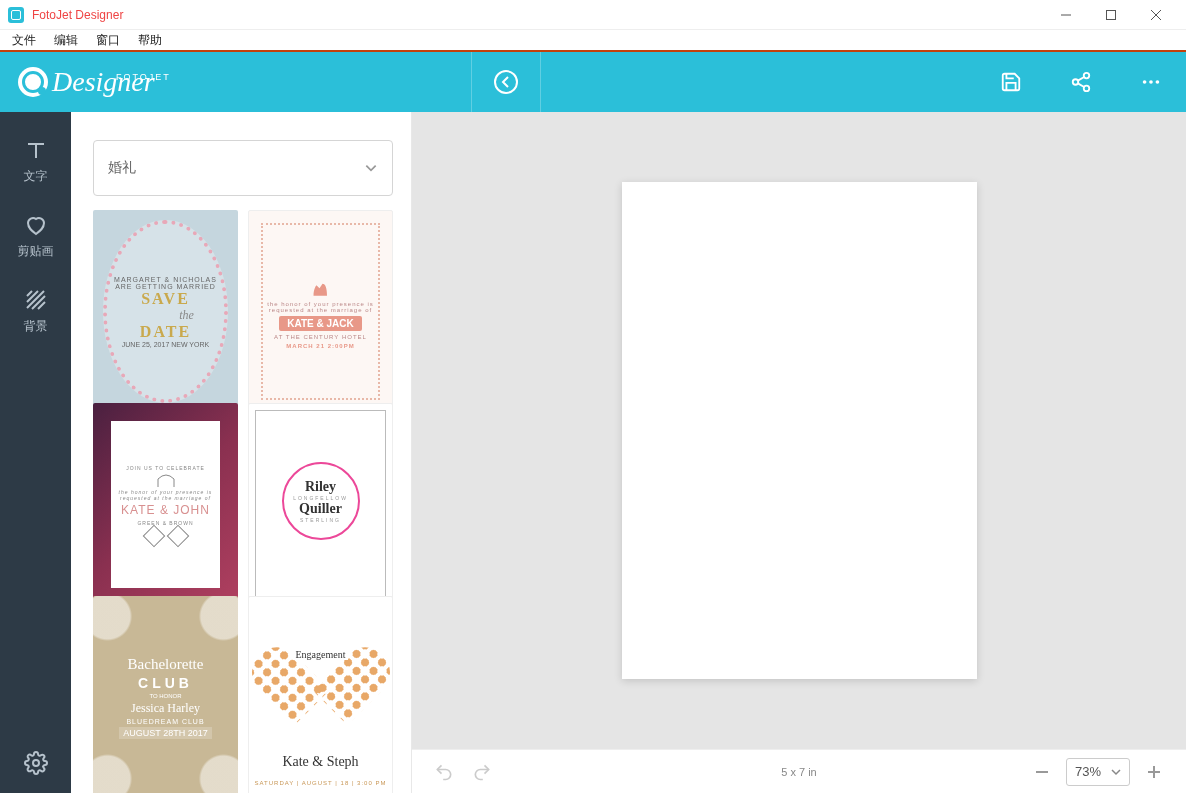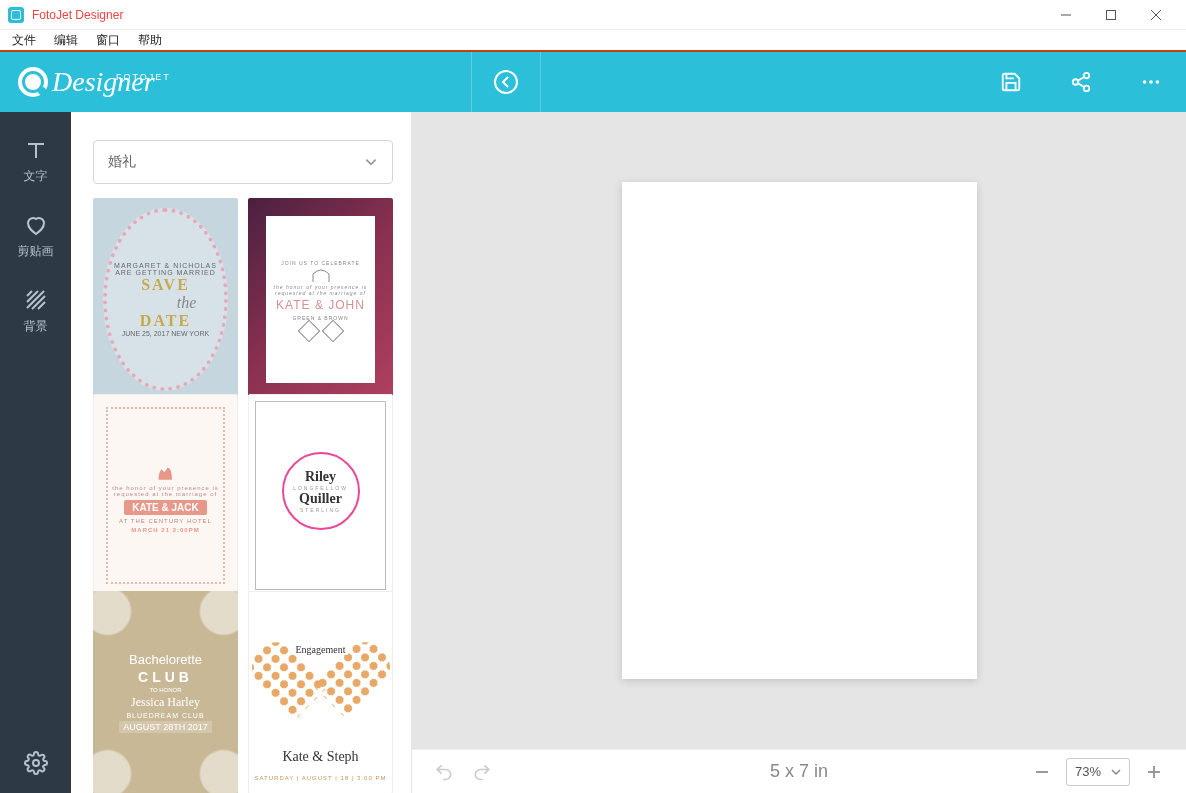--- a/index.html
+++ b/index.html
@@ -37,33 +37,33 @@
 
 .rail { width: 71px; background: #2d3a46; display: flex; flex-direction: column; align-items: center; padding-top: 12px; color: #b6c2cc; }
 .rail .railbtn { width: 71px; height: 75px; display: flex; flex-direction: column; align-items: center; justify-content: center; gap: 6px; cursor: pointer; font-size: 12px; position: relative; }
 .rail .railbtn.active { color: #3cc8e0; }
 .rail .railbtn.active::after { content: ""; position: absolute; right: -1px; top: 50%; transform: translateY(-50%); border: 8px solid transparent; border-right-color: #fff; }
 .rail .rail-spacer { flex: 1; }
 .rail svg { width: 24px; height: 24px; }
 
 
 .panel { width: 340px; background: #fff; display: flex; flex-direction: column; padding: 28px 18px 0 22px; gap: 14px; }
-.dropdown { height: 44px; border: 1px solid #d5d5d5; border-radius: 4px; display: flex; align-items: center; padding: 0 14px; color: #666; font-size: 14px; cursor: pointer; justify-content: space-between; }
+.dropdown { height: 56px; border: 1px solid #d5d5d5; border-radius: 4px; display: flex; align-items: center; padding: 0 14px; color: #666; font-size: 14px; cursor: pointer; justify-content: space-between; }
 .dropdown svg { width: 14px; height: 14px; color: #999; }
 .templates { flex: 1; overflow: auto; display: grid; grid-template-columns: 1fr 1fr; gap: 10px; padding-bottom: 14px; }
 .templates::-webkit-scrollbar { width: 8px; }
 .templates::-webkit-scrollbar-thumb { background: #ccc; border-radius: 4px; }
 .tmpl { aspect-ratio: 5/7; border-radius: 2px; cursor: pointer; background: #f5f5f5; position: relative; overflow: hidden; display:flex; align-items:center; justify-content:center; font-size:10px; color:#888; text-align:center; padding:4px;}
 
 
 .t1 { background: #c5d6de; }
 .t1 .inner { position:absolute; inset:10px; border-radius:50%; border: 4px dotted #e8a8b8; display:flex; flex-direction:column; align-items:center; justify-content:center; background:rgba(255,255,255,0.3);}
 .t1 .big { font-family: Georgia, serif; font-size: 16px; color: #c9a94d; letter-spacing:2px; font-weight:bold;}
 .t1 .small { font-size: 7px; color:#666; }
-.t1 .the { font-family: cursive; font-size:16px; color:#888; font-style:italic;margin-left:42px; }
+.t1 .the { font-family: cursive; font-size:12px; color:#888; font-style:italic;margin-left:42px; }
 
 .t2 { background: #fdf7f4; border:1px solid #eee; }
 .t2 .inner { position:absolute; inset:12px; border: 2px dotted #e8b8a8; display:flex; flex-direction:column; align-items:center; justify-content:center; gap:3px;}
 .t2 .band { background:#e89888; color:#fff; padding:2px 8px; font-size:10px; font-weight:bold; border-radius:2px;}
 .t2 .tiny { font-size:6px; color:#b88; letter-spacing:1px;}
 .t2 .silh { width:30px; height:24px; }
 
 .t3 { background: linear-gradient(135deg,#4a2040,#8a3050,#b04060); }
 .t3 .card { position:absolute; inset:18px; background:#fff; display:flex; flex-direction:column; align-items:center; justify-content:center; gap:2px;}
 .t3 .names { font-family:Georgia,serif; font-size:12px; color:#d89090; letter-spacing:1px;}
@@ -77,21 +77,21 @@
 .t4 .nm { font-family:cursive; font-size:14px; color:#333; font-weight:bold;}
 .t4 .sm { font-size:5px; color:#999; letter-spacing:2px;}
 
 .t5 { background: #c8b896; }
 .t5 .lace { position:absolute; inset:0; background:
   radial-gradient(circle at 10% 10%, rgba(255,255,255,0.5) 10%, transparent 11%),
   radial-gradient(circle at 90% 10%, rgba(255,255,255,0.5) 10%, transparent 11%),
   radial-gradient(circle at 10% 90%, rgba(255,255,255,0.5) 10%, transparent 11%),
   radial-gradient(circle at 90% 90%, rgba(255,255,255,0.5) 10%, transparent 11%);}
 .t5 .txt { position:relative; color:#fff; text-align:center; display:flex; flex-direction:column; gap:2px; align-items:center;}
-.t5 .bach { font-family:Liberation Sans, sans-serif; font-size:13px;}
+.t5 .bach { font-family:Liberation Serif, serif; font-size:15px;}
 .t5 .party { font-size:14px; letter-spacing:4px; font-weight:bold;}
 .t5 .jh { font-family:cursive; font-size:12px;}
 .t5 .club { font-size:7px; letter-spacing:1px;}
 .t5 .date { font-size:9px; background:rgba(255,255,255,0.2); padding:1px 4px;}
 
 .t6 { background:#fff; border:1px solid #eee;}
 .t6 .heart { position:absolute; top:18px; left:50%; transform:translateX(-50%); width:90px; height:80px;}
 .t6 .heart::before, .t6 .heart::after { content:""; position:absolute; width:50px; height:75px; background:
   radial-gradient(circle at 6px 6px, #e8a868 4px, transparent 4px); background-size:12px 12px; border-radius:30px 30px 0 0;}
 .t6 .heart::before { left:4px; transform:rotate(-45deg); transform-origin:100% 100%;}
@@ -101,21 +101,21 @@
 .t6 .bar { position:absolute; bottom:12px; width:100%; text-align:center; font-size:6px; color:#c99858; letter-spacing:1px;}
 
 
 .canvas-area { flex: 1; display: flex; flex-direction: column; background: #fff; border-left: 1px solid #e8e8e8;}
 .canvas-viewport { flex: 1; background: #e5e5e5; display: flex; align-items: center; justify-content: center; overflow: hidden; }
 .page { width: 355px; height: 497px; background: #fff; box-shadow: 0 2px 8px rgba(0,0,0,0.15); }
 .statusbar { height: 44px; display: flex; align-items: center; padding: 0 18px; gap: 10px; border-top: 1px solid #eee;}
 .sb-btn { width: 28px; height: 28px; display: flex; align-items: center; justify-content: center; color: #999; cursor: pointer; }
 .sb-btn.disabled { opacity: 0.5; cursor: default; }
 .statusbar .spacer { flex: 1; }
-.dims { color: #888; font-size: 18px; position:absolute; left:50%; transform:translateX(-50%);}
+.dims { color: #888; font-size: 11px; position:absolute; left:50%; transform:translateX(-50%);}
 .statusbar { position:relative; }
 .zoom-sel { border: 1px solid #ccc; border-radius: 3px; height: 28px; padding: 0 8px; display: flex; align-items: center; gap: 10px; font-size: 13px; color: #555; cursor:pointer;}
 .zoom-sel svg { width:10px; height:10px; color:#888;}
 </style>
 </head>
 <body>
 
 <div class="titlebar">
   <div class="app-icon"></div>
   <div class="title">FotoJet Designer</div>
@@ -225,48 +225,48 @@
         </svg>
     </div>
     <div class="templates">
       <div class="tmpl t1">
         <div class="inner">
           <div class="small" style="letter-spacing:1px;">MARGARET &amp; NICHOLAS<br>ARE GETTING MARRIED</div>
           <div class="big">SAVE</div>
           <div class="the">the</div>
           <div class="big">DATE</div>
           <div class="small">JUNE 25, 2017  NEW YORK</div>
+        </div>
+      </div>
+      <div class="tmpl t2">
+        <div class="inner">
+          <svg class="silh" viewBox="0 0 40 30">
+              <path d="M10 28 C10 18 14 14 14 14 L18 18 L22 12 C26 12 28 18 28 28 Z" fill="#e89888"></path>
+            </svg>
+          <div class="tiny">the honor of your presence is<br>requested at the marriage of</div>
+          <div class="band">KATE &amp; JACK</div>
+          <div class="tiny">AT THE CENTURY HOTEL</div>
+          <div class="tiny" style="color:#e89888; font-weight:bold;">MARCH 21 2:00PM</div>
         </div>
       </div>
       <div class="tmpl t3">
         <div class="card">
           <div class="tiny">JOIN US TO CELEBRATE</div>
           <svg width="20" height="14" viewBox="0 0 20 14">
               <path d="M2 14 L2 6 Q10 -2 18 6 L18 14" fill="none" stroke="#888"></path>
             </svg>
           <div class="tiny" style="font-style:italic;">the honor of your presence is<br>requested at the marriage of</div>
           <div class="names"><span>KATE &amp; JOHN</span></div>
           <div class="tiny">GREEN   &amp;   BROWN</div>
           <div class="diamond">
               <span></span>
               <span></span>
             </div>
         </div>
       </div>
-      <div class="tmpl t2">
-        <div class="inner">
-          <svg class="silh" viewBox="0 0 40 30">
-              <path d="M10 28 C10 18 14 14 14 14 L18 18 L22 12 C26 12 28 18 28 28 Z" fill="#e89888"></path>
-            </svg>
-          <div class="tiny">the honor of your presence is<br>requested at the marriage of</div>
-          <div class="band">KATE &amp; JACK</div>
-          <div class="tiny">AT THE CENTURY HOTEL</div>
-          <div class="tiny" style="color:#e89888; font-weight:bold;">MARCH 21 2:00PM</div>
-        </div>
-      </div>
       <div class="tmpl t4">
         <div class="flor"></div>
         <div class="ring">
           <div class="nm">Riley</div>
           <div class="sm">LONGFELLOW</div>
           <div class="nm">Quiller</div>
           <div class="sm">STERLING</div>
         </div>
       </div>
       <div class="tmpl t5">

